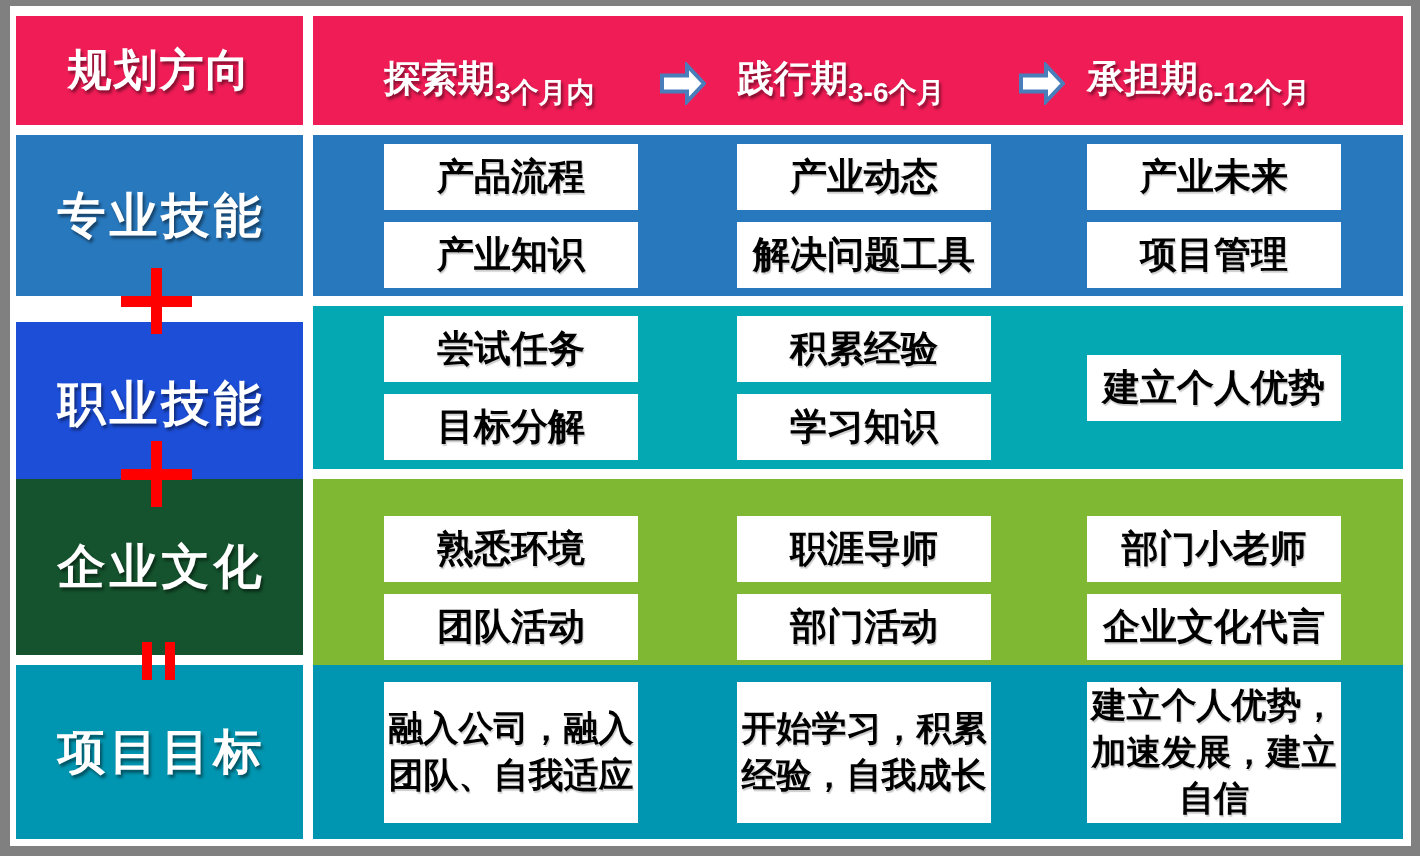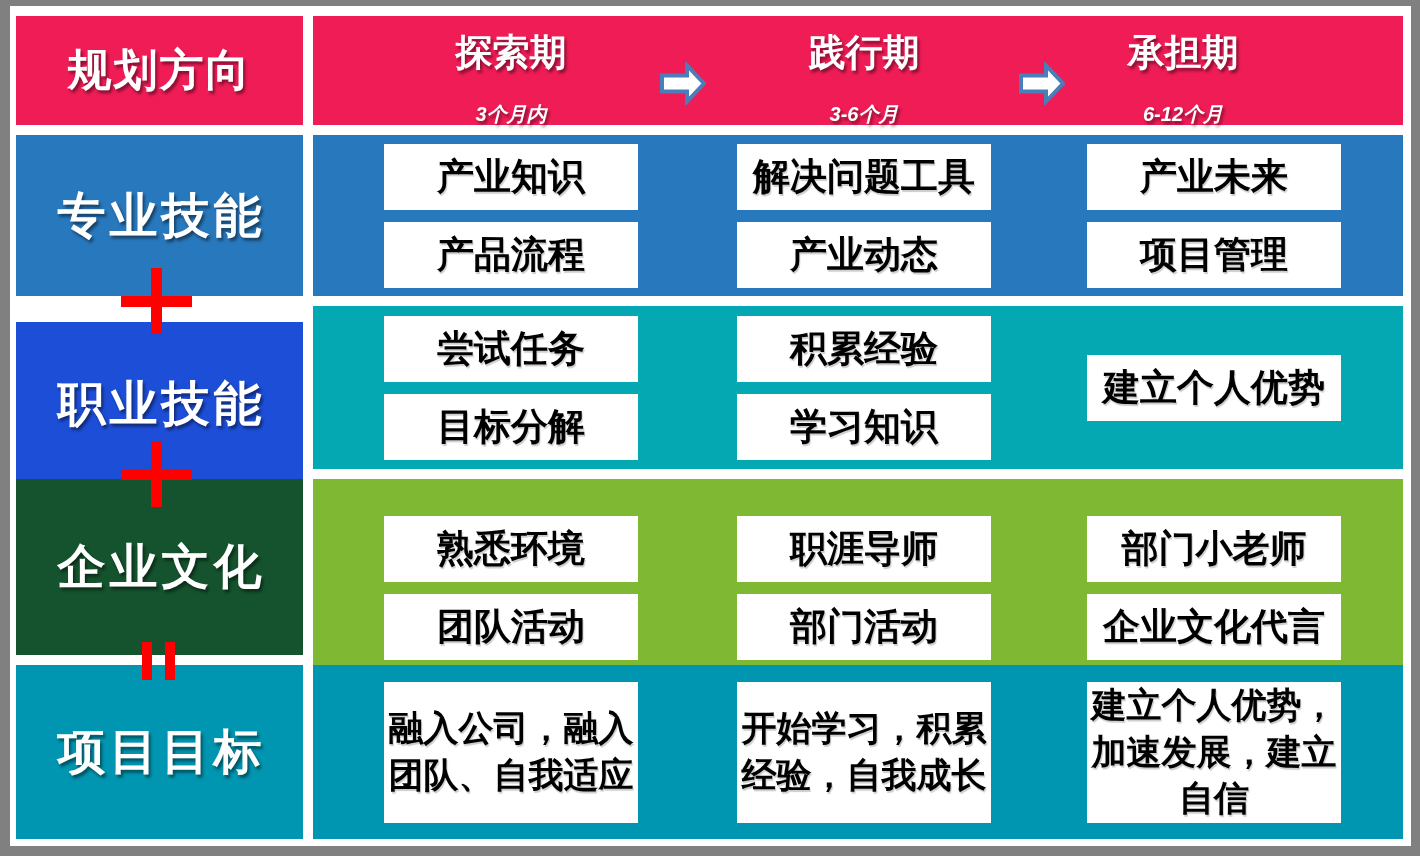--- a/index.html
+++ b/index.html
@@ -27,25 +27,25 @@
   .row-label{font-size:48px;letter-spacing:4px;text-indent:4px;}
   .hdr-label{font-size:44px;letter-spacing:2px;}
   .pcol{
     position:absolute;top:0;height:100%;width:254px;
     display:flex;flex-direction:column;justify-content:center;
     align-items:stretch;gap:12px;
   }
   .pcol.c1{left:71px}.pcol.c2{left:424px}.pcol.c3{left:774px}
   .hcol{
     position:absolute;top:0;height:100%;width:254px;
-    display:flex;flex-direction:column;align-items:center;
+    display:flex;flex-direction:row;align-items:center;
     padding-top:17px;box-sizing:border-box;
   }
   .hcol .ptitle{font-size:37px;line-height:1.1;}
-  .hcol .psub{font-size:20px;margin-top:27px;font-style:italic;}
+  .hcol .psub{font-size:28px;margin-top:27px;}
   .wbox{
     background:#ffffff;height:66px;flex:0 0 66px;
     display:flex;align-items:center;justify-content:center;
     font-size:37px;font-weight:700;color:#000;
     text-shadow:1px 2px 1px rgba(0,0,0,0.2);
     white-space:nowrap;
   }
   .goalbox{
     height:141px;flex:0 0 141px;
     font-size:35px;line-height:1.33;text-align:center;
@@ -72,37 +72,37 @@
   <svg class="arrow-icon" style="left:347px;" viewBox="0 0 46 42">
     <polygon points="2,13 27,13 27,3 44,21 27,39 27,29 2,29" fill="#FFFFFF" stroke="#4A7EBB" stroke-width="4"></polygon>
   </svg>
   <div class="hcol c2" style="left:424px;">
     <span class="wt ptitle">践行期</span>
     <span class="wt psub">3-6个月</span>
   </div>
   <svg class="arrow-icon" style="left:706px;" viewBox="0 0 46 42">
     <polygon points="2,13 27,13 27,3 44,21 27,39 27,29 2,29" fill="#FFFFFF" stroke="#4A7EBB" stroke-width="4"></polygon>
   </svg>
-  <div class="hcol c3" style="left:743px;">
+  <div class="hcol c3" style="left:774px;">
     <span class="wt ptitle">承担期</span>
     <span class="wt psub">6-12个月</span>
   </div>
 </div>
 
 <div class="cell label-cell" style="top: 135px; height: 161px; background-color: rgb(40, 120, 189);">
   <span class="wt row-label">专业技能</span>
 </div>
 <div class="cell content-cell" style="top: 135px; height: 161px; background-color: rgb(40, 120, 189);">
   <div class="pcol c1">
+    <div class="wbox">产品流程</div>
     <div class="wbox">产业知识</div>
-    <div class="wbox">产品流程</div>
   </div>
   <div class="pcol c2">
+    <div class="wbox">产业动态</div>
     <div class="wbox">解决问题工具</div>
-    <div class="wbox">产业动态</div>
   </div>
   <div class="pcol c3">
     <div class="wbox">产业未来</div>
     <div class="wbox">项目管理</div>
   </div>
 </div>
 
 <div class="cell label-cell" style="top: 322px; height: 163px; background-color: #1d4ed8;">
   <span class="wt row-label">职业技能</span>
 </div>

